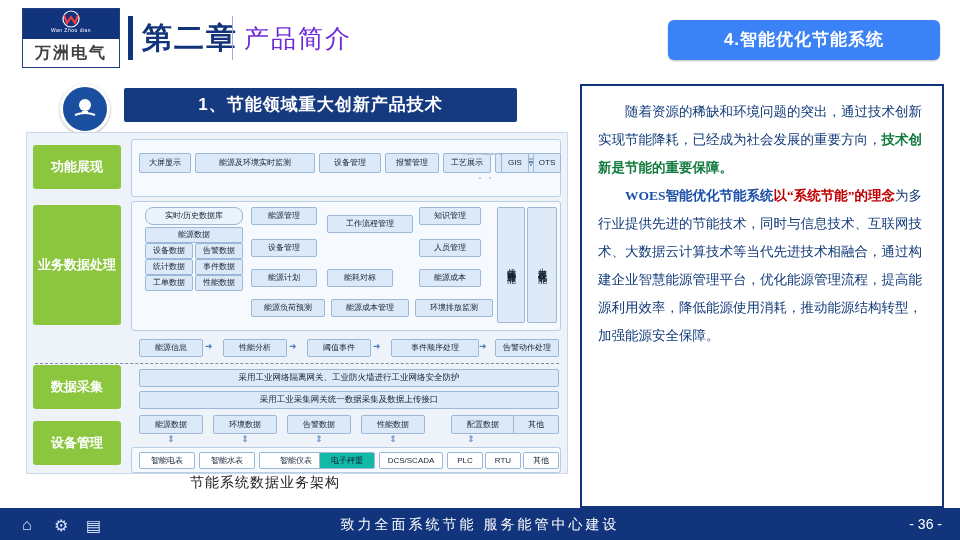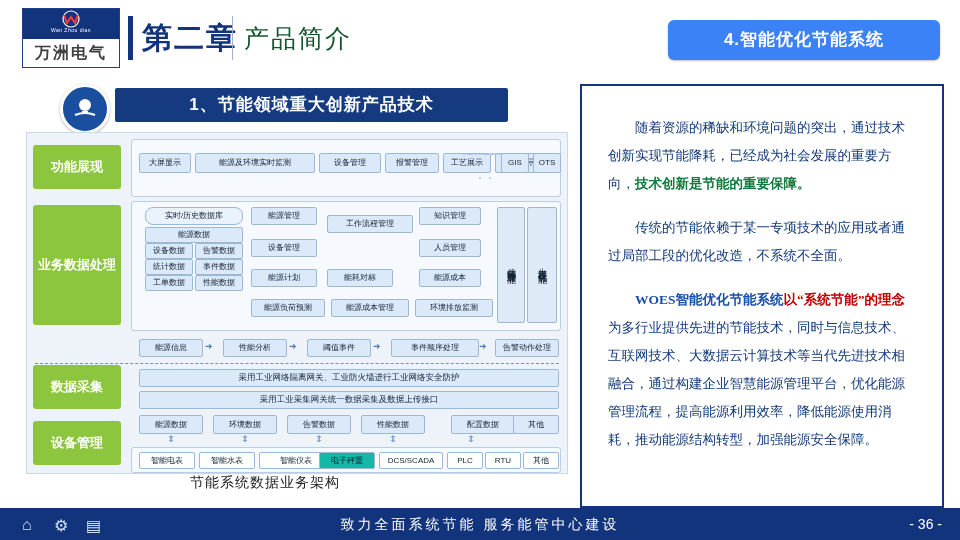--- a/index.html
+++ b/index.html
@@ -10,47 +10,47 @@
   .topline{position:absolute;left:0;top:0;width:960px;height:76px;background:#fff;}
   .logo-box{position:absolute;left:22px;top:8px;width:96px;height:58px;background:#ffffff;border:1px solid #1f3f86;}
   .logo-top{position:absolute;left:0;top:0;width:96px;height:30px;background:#12347c;color:#fff;text-align:center;}
   .logo-mark{display:block;margin:1px auto 0;width:30px;height:18px;}
   .logo-en{position:absolute;left:0;top:18px;width:96px;text-align:center;font-size:5px;color:#fff;letter-spacing:.5px;}
   .logo-cn{position:absolute;left:0;top:30px;width:96px;height:28px;line-height:28px;text-align:center;color:#404040;font-size:16px;font-weight:bold;letter-spacing:2px;font-family:"Liberation Serif","DejaVu Serif",serif;}
 
   .chap-bar{position:absolute;left:128px;top:16px;width:5px;height:44px;background:#12347c;}
   .chap-title{position:absolute;left:142px;top:18px;font-size:30px;color:#12347c;font-weight:bold;letter-spacing:2px;font-family:"Liberation Serif","DejaVu Serif",serif;}
   .chap-sep{position:absolute;left:232px;top:16px;width:1px;height:44px;background:#9fb0cf;}
-  .chap-sub{position:absolute;left:244px;top:22px;font-size:25px;color:#14532d;letter-spacing:2px;font-family:"Liberation Serif","DejaVu Serif",serif;}
+  .chap-sub{position:absolute;left:244px;top:22px;font-size:25px;color:#6d28d9;letter-spacing:2px;font-family:"Liberation Serif","DejaVu Serif",serif;}
 
   .sect-tab{position:absolute;left:668px;top:20px;width:272px;height:40px;background:#3b82f6;border-radius:6px 6px 6px 6px;box-shadow:0 1px 2px rgba(0,0,0,.25);}
   .sect-tab span{display:block;width:100%;text-align:center;line-height:40px;color:#fff;font-size:17px;font-weight:bold;letter-spacing:1px;}
 
   
-  .sec-head{position:absolute;left:60px;top:88px;width:448px;height:34px;}
+  .sec-head{position:absolute;left:69px;top:88px;width:448px;height:34px;}
   .sec-head .bar{position:absolute;left:55px;top:0;width:393px;height:34px;background:#163a80;border-radius:2px;}
   .sec-head .bar span{display:block;text-align:center;line-height:34px;color:#fff;font-size:17px;font-weight:bold;letter-spacing:1px;}
   .sec-badge{position:absolute;left:60px;top:84px;width:44px;height:44px;border-radius:50%;background:#1a4fa0;border:3px solid #fff;box-shadow:0 1px 3px rgba(0,0,0,.3);}
   .sec-badge svg{display:block;margin:9px auto;}
 
   .diagram{position:absolute;left:26px;top:132px;width:540px;height:340px;background:#eef3fa;border:1px solid #c9d8ea;}
   .rowlabel{position:absolute;width:88px;background:#8cc63e;color:#fff;font-size:13px;font-weight:bold;display:flex;align-items:center;justify-content:center;text-align:center;border-radius:3px;line-height:1.25;}
   .bigbox{position:absolute;background:#f6f9fd;border:1px solid #b9cde4;border-radius:3px;}
   .chip{position:absolute;background:#ffffff;border:1px solid #9cb8d8;border-radius:2px;font-size:8px;color:#123;display:flex;align-items:center;justify-content:center;text-align:center;line-height:1.15;}
   .chip.blue{background:#dce9f8;}
   .chip.lblue{background:#eaf2fc;border-radius:8px;}
   .vbox{position:absolute;background:#dfeaf8;border:1px solid #9cb8d8;border-radius:2px;font-size:9px;color:#123;display:flex;align-items:center;justify-content:center;text-align:center;writing-mode:vertical-rl;letter-spacing:1px;padding:2px;}
   .band{position:absolute;background:#dce9f8;border:1px solid #9cb8d8;border-radius:2px;font-size:8.5px;color:#123;display:flex;align-items:center;justify-content:center;}
   .dash{position:absolute;border-top:1px dashed #7b8ea8;}
   .arrow{position:absolute;color:#4a7cc0;font-size:9px;line-height:1;}
   .caption{position:absolute;left:190px;top:474px;font-size:14px;color:#222;letter-spacing:1px;}
 
   
   .textpanel{position:absolute;left:580px;top:84px;width:360px;height:420px;background:#ffffff;border:2px solid #12347c;}
-  .textpanel p{margin:16px;padding:0 10px;font-size:13.5px;line-height:28px;color:#123a7a;text-indent:2em;font-family:"Liberation Serif","DejaVu Serif",serif;}
+  .textpanel p{margin:0;padding:0 16px;font-size:13.5px;line-height:28px;color:#123a7a;text-indent:2em;font-family:"Liberation Serif","DejaVu Serif",serif;}
   .textpanel p:first-child{padding-top:12px;}
   .hl-green{color:#117a3d;font-weight:bold;}
   .hl-blue{color:#1b4fa8;font-weight:bold;}
   .hl-red{color:#c00000;font-weight:bold;}
 
   
   .footer{position:absolute;left:0;top:508px;width:960px;height:32px;background:#12347c;}
   .footer .ico{position:absolute;top:8px;color:#cfe0ff;}
   .footer .ftext{position:absolute;left:0;top:0;width:960px;height:32px;line-height:32px;text-align:center;color:#fff;font-size:14px;letter-spacing:3px;}
   .footer .pnum{position:absolute;right:18px;top:0;line-height:32px;color:#fff;font-size:14px;}
@@ -194,21 +194,20 @@
     <div class="chip" style="left:352px;top:319px;width:62px;height:15px;background:#fff;">DCS/SCADA</div>
     <div class="chip" style="left:420px;top:319px;width:34px;height:15px;background:#fff;">PLC</div>
     <div class="chip" style="left:458px;top:319px;width:34px;height:15px;background:#fff;">RTU</div>
     <div class="chip" style="left:496px;top:319px;width:34px;height:15px;background:#fff;">其他</div>
   </div>
 
   <div class="caption">节能系统数据业务架构</div>
 
   <div class="textpanel">
     <p><span>随着资源的稀缺和环境问题的突出，通过技术创新实现节能降耗，已经成为社会发展的重要方向，</span><span class="hl-green">技术创新是节能的重要保障。</span></p>
-    <p>传统的节能依赖于某一专项技术的应用或者通过局部工段的优化改造，不系统不全面。</p>
     <p><span class="hl-blue">WOES智能优化节能系统</span><span class="hl-red">以“系统节能”</span><span class="hl-red">的理念</span><span>为多行业提供先进的节能技术，同时与信息技术、互联网技术、大数据云计算技术等当代先进技术相融合，通过构建企业智慧能源管理平台，优化能源管理流程，提高能源利用效率，降低能源使用消耗，推动能源结构转型，加强能源安全保障。</span></p>
   </div>
 
   <div class="footer">
     <span class="ico" style="left:22px;">⌂</span>
     <span class="ico" style="left:54px;">⚙</span>
     <span class="ico" style="left:86px;">▤</span>
     <div class="ftext">致力全面系统节能   服务能管中心建设</div>
     <div class="pnum">- 36 -</div>
   </div>

